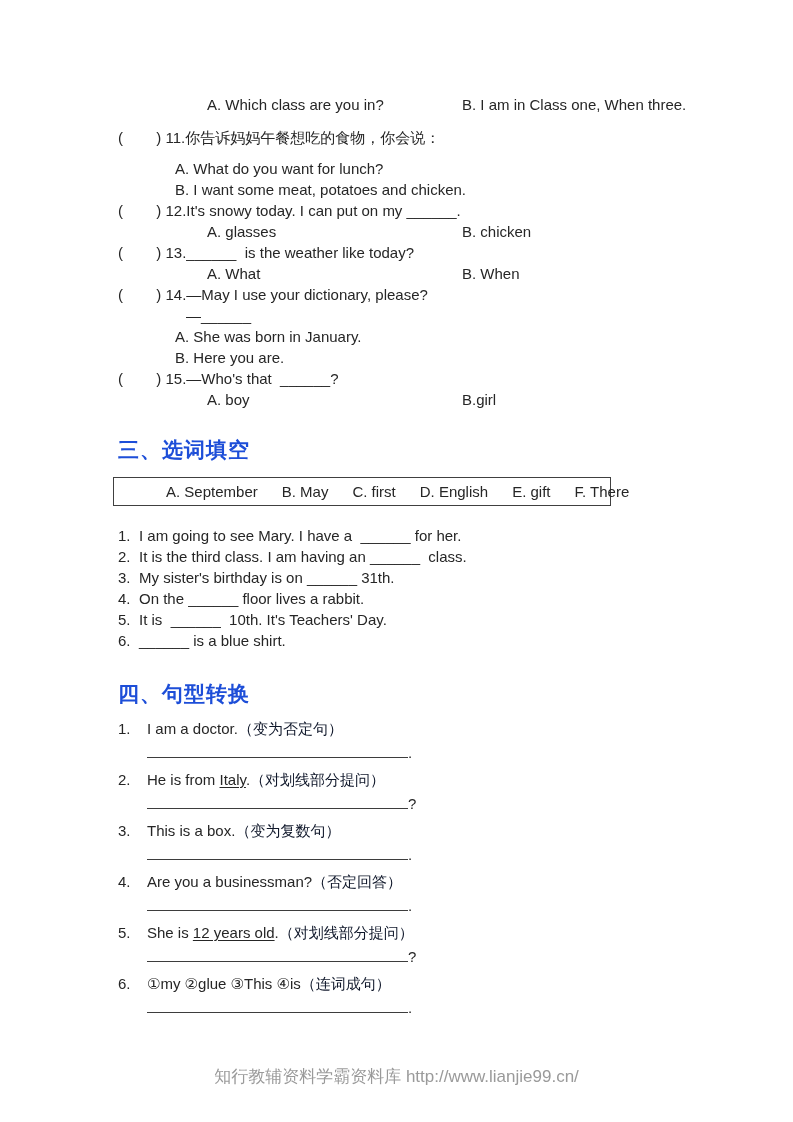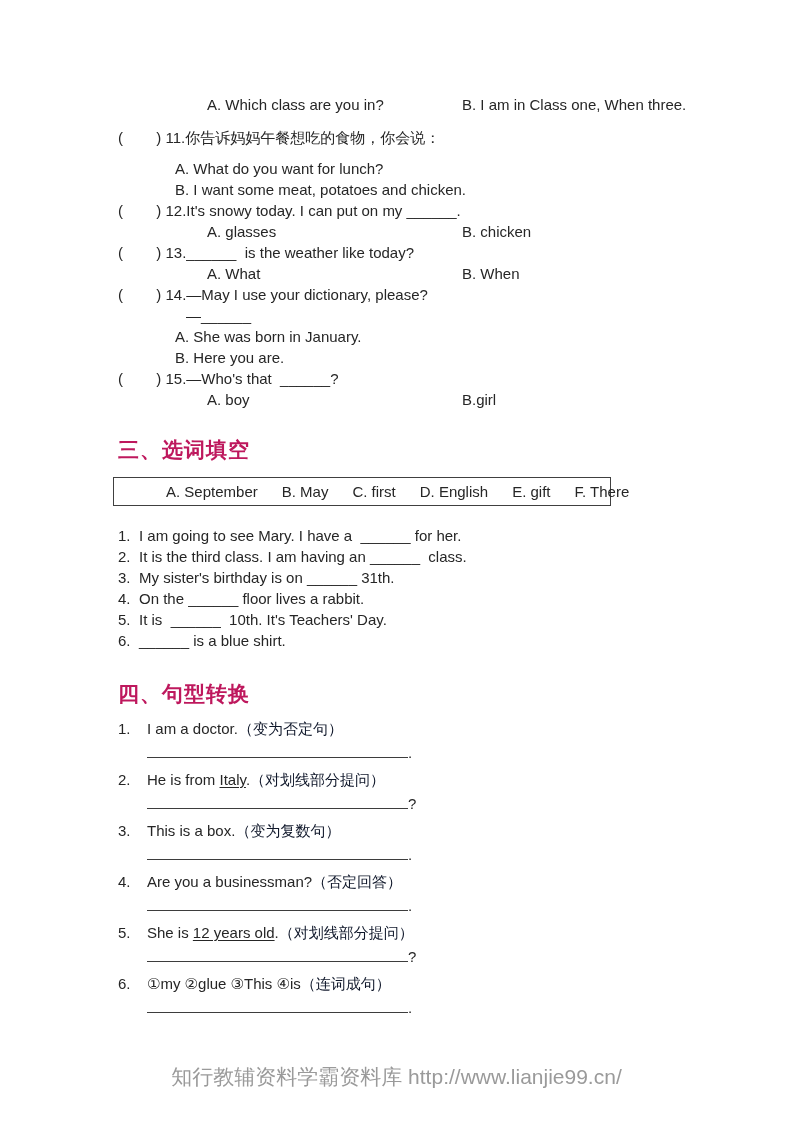--- a/index.html
+++ b/index.html
@@ -24,21 +24,21 @@
   .optrow { display: flex; padding-left: 57px; line-height: 21px; }
   .optrow .a { flex: 0 0 255px; white-space: pre-wrap; margin-left: 32px; }
   .optrow .b { flex: 0 0 auto; white-space: pre-wrap; }
   .optline { padding-left: 57px; line-height: 21px; white-space: pre-wrap; }
   .dashline { padding-left: 68px; line-height: 21px; white-space: pre-wrap; }
   .q11-stem { margin-top: 12px; line-height: 22px; }
   .q11-opts { margin-top: 9px; }
   .sec-heading {
     font-size: 21px;
     font-weight: bold;
-    color: #be185d;
+    color: #1d4ed8;
     letter-spacing: 1px;
     line-height: 28px;
   }
   .sec3-heading { margin-top: 26px; }
   .word-bank {
     margin-top: 13px;
     margin-left: -5px;
     width: 498px;
     border: 1.5px solid #404040;
     display: flex;
@@ -71,21 +71,21 @@
     vertical-align: baseline;
   }
   .ans-end { display: inline; }
   .footer {
     position: absolute;
     left: 0;
     top: 1066px;
     width: 793px;
     text-align: center;
     color: #9a9a9a;
-    font-size: 21px;
+    font-size: 17px;
     line-height: 22px;
   }
 </style>
 </head>
 <body>
 
 <div class="page">
   <div class="content">
 
     <div class="optrow">

